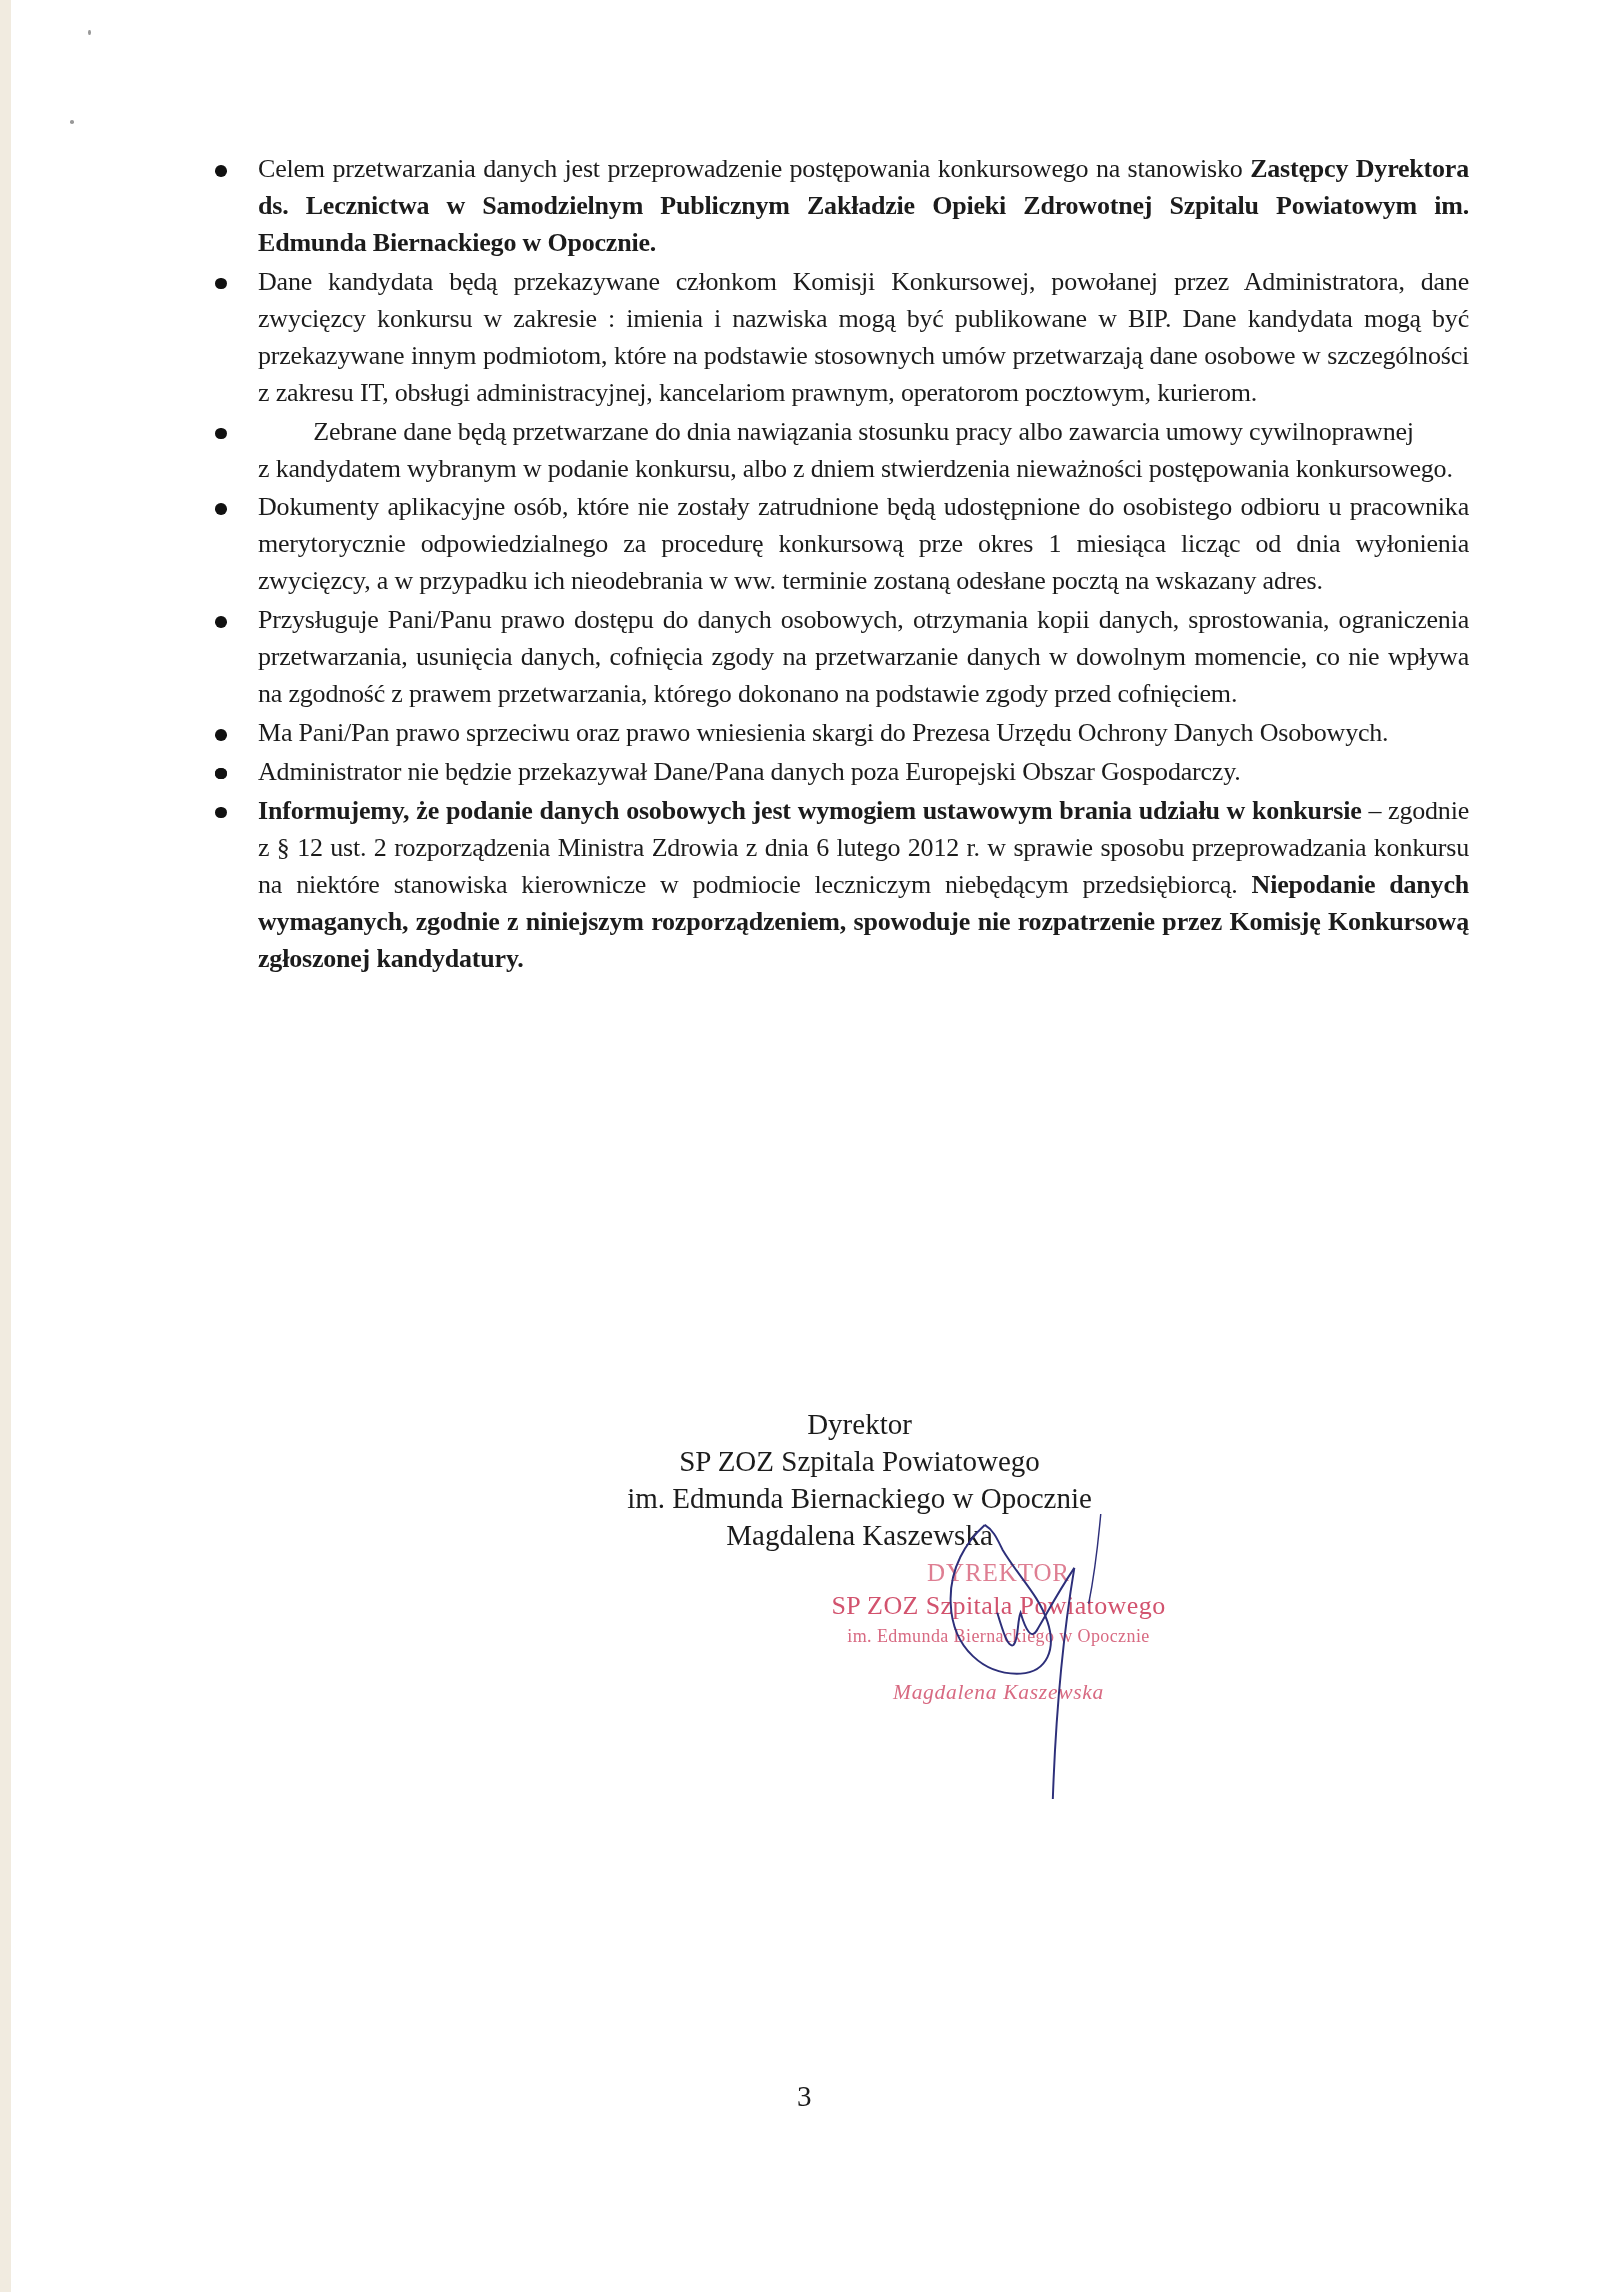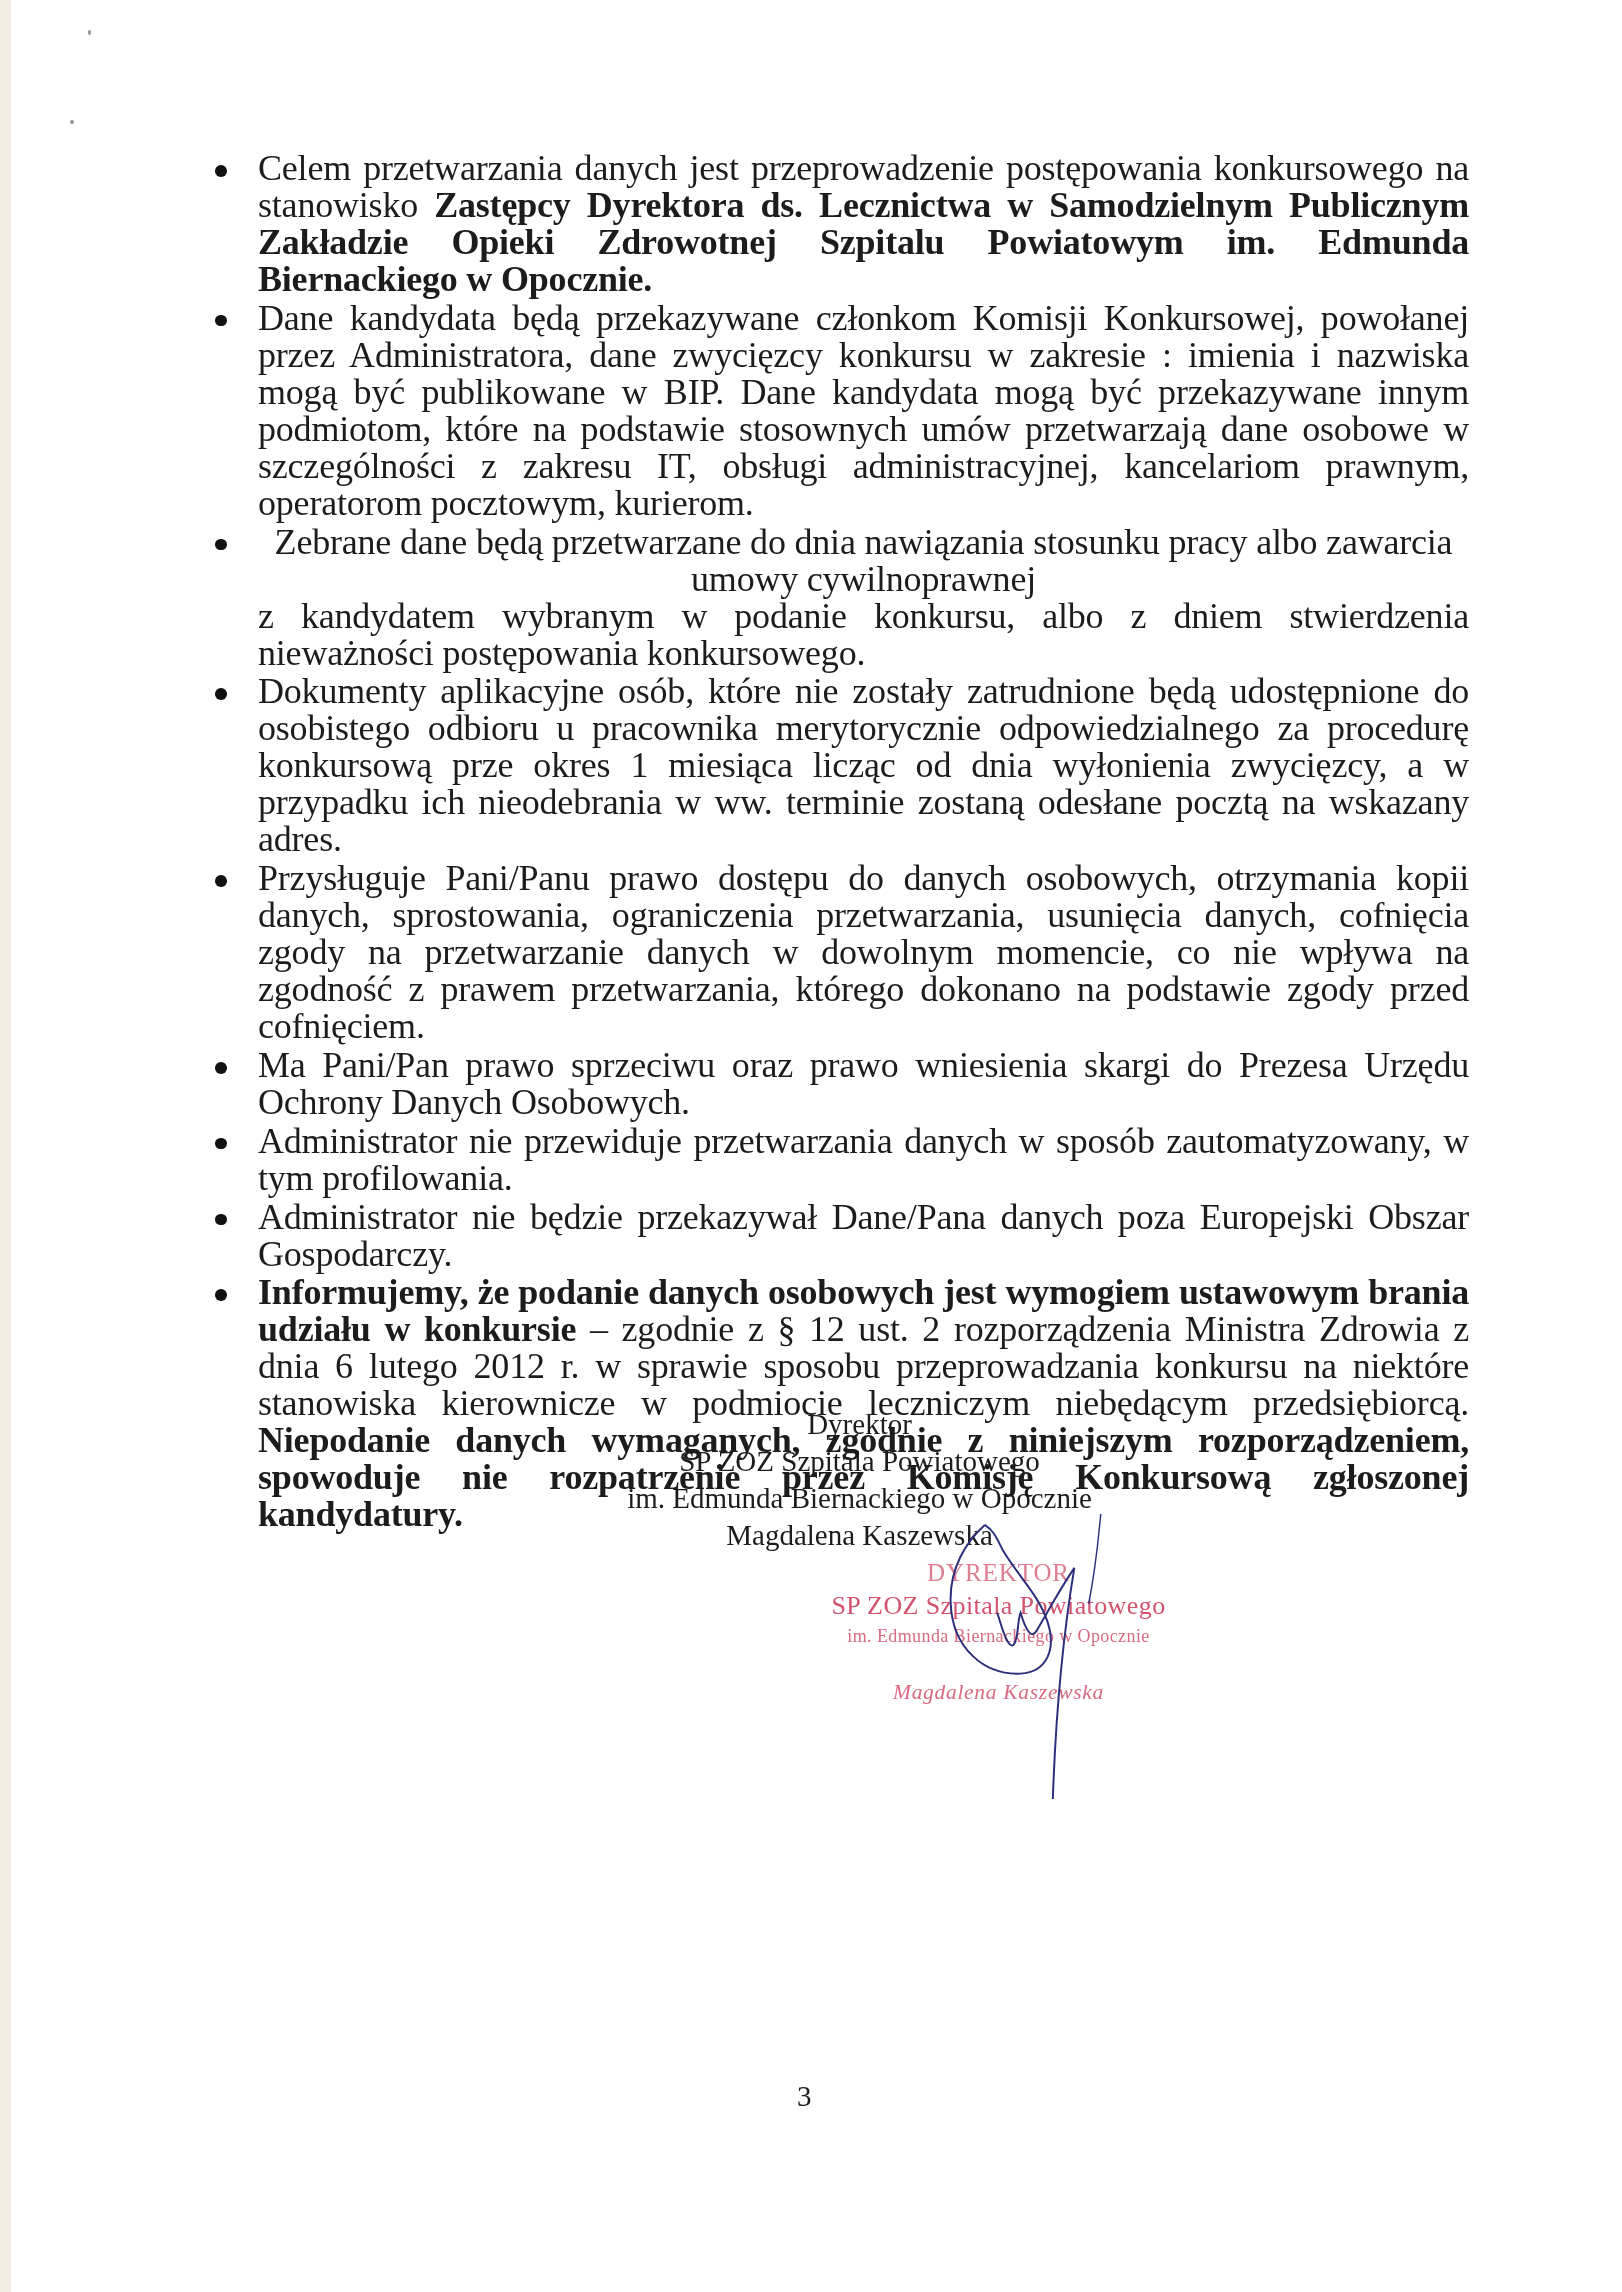--- a/index.html
+++ b/index.html
@@ -16,21 +16,21 @@
     background: #f1ebe0;
   }
   .speck { position: absolute; background: #999; border-radius: 50%; }
   .page {
     position: absolute; left: 215px; top: 150px; width: 1254px;
   }
   ul.list { list-style: none; margin: 0; padding: 0; }
   .item {
     position: relative;
     padding-left: 43px;
-    font-size: 36px;
+    font-size: 26px;
     line-height: 37px;
     text-align: justify;
     letter-spacing: -0.2px;
     margin-bottom: 1.8px;
   }
   .bullet {
     position: absolute; left: 0; top: 15px;
     width: 11.6px; height: 11.6px; border-radius: 50%;
     background: #111;
   }
@@ -86,21 +86,20 @@
     <li class="item">
       <span class="bullet"></span>
       <span>Przysługuje Pani/Panu prawo dostępu do danych osobowych, otrzymania kopii danych, sprostowania, ograniczenia przetwarzania, usunięcia danych, cofnięcia zgody na przetwarzanie danych w dowolnym momencie, co nie wpływa na zgodność z prawem przetwarzania, którego dokonano na podstawie zgody przed cofnięciem.</span>
     </li>
     <li class="item">
       <span class="bullet"></span>
       <span>Ma Pani/Pan prawo sprzeciwu oraz prawo wniesienia skargi do Prezesa Urzędu Ochrony Danych Osobowych.</span>
     </li>
     <li class="item">
       <span class="bullet"></span>
-      <span>Administrator nie przewiduje przetwarzania danych w sposób zautomatyzowany, w tym profilowania.</span>
     </li>
     <li class="item">
       <span class="bullet"></span>
       <span>Administrator nie będzie przekazywał Dane/Pana danych poza Europejski Obszar Gospodarczy.</span>
     </li>
     <li class="item">
       <span class="bullet"></span>
       <span class="b">Informujemy, że podanie danych osobowych jest wymogiem ustawowym brania udziału w konkursie</span><span> – zgodnie z § 12 ust. 2 rozporządzenia Ministra Zdrowia z dnia 6 lutego 2012 r. w sprawie sposobu przeprowadzania konkursu na niektóre stanowiska kierownicze w podmiocie leczniczym niebędącym przedsiębiorcą. </span><span class="b u">Niepodanie danych wymaganych, zgodnie z niniejszym rozporządzeniem, spowoduje nie rozpatrzenie przez Komisję Konkursową zgłoszonej kandydatury.</span>
     </li>
   </ul>

